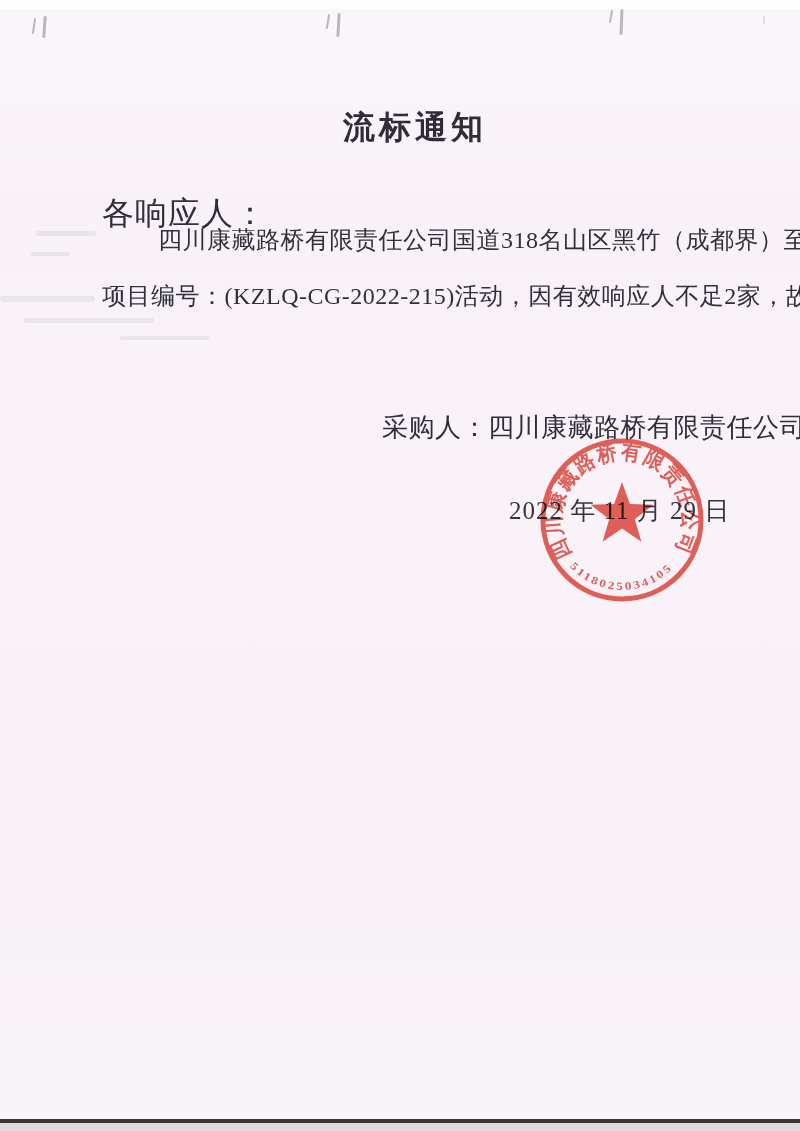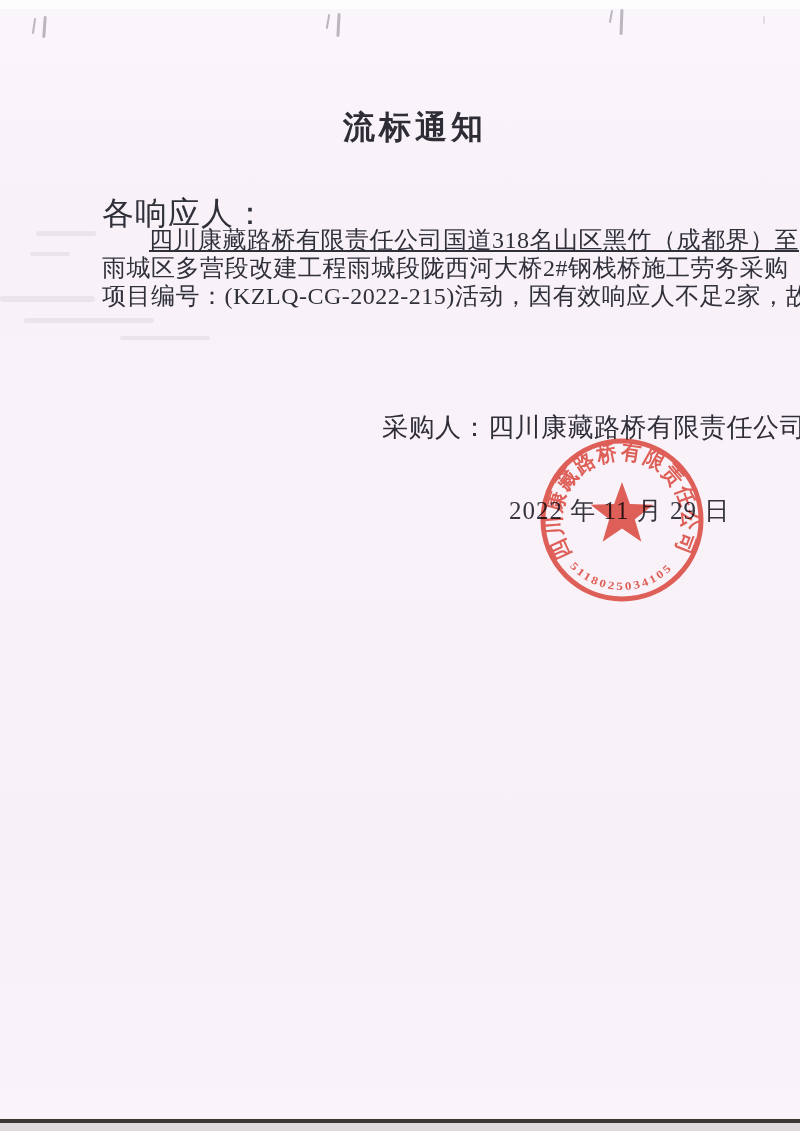--- a/index.html
+++ b/index.html
@@ -68,21 +68,21 @@
   }
   .body-line {
     position: absolute;
     left: 102px;
     width: 640px;
     font-size: 24px;
     letter-spacing: 0.5px;
     white-space: nowrap;
     color: #30303a;
   }
-  .body-line.indent { left: 149px; text-decoration: underline; }
+  .body-line.indent { left: 158px; }
   .line-1 { top: 224px; }
   .line-2 { top: 252px; }
   .line-3 { top: 280px; }
   .line-4 { top: 308px; }
   .purchaser-line {
     position: absolute;
     left: 382px; top: 410px;
     font-size: 26px;
     letter-spacing: 0.5px;
     white-space: nowrap;
@@ -128,21 +128,20 @@
   <div class="smudge" style="left:30px; top:252px; width:40px; height:4px;"></div>
   <div class="smudge" style="left:0px; top:296px; width:95px; height:6px;"></div>
   <div class="smudge" style="left:24px; top:318px; width:130px; height:5px;"></div>
   <div class="smudge" style="left:120px; top:336px; width:90px; height:4px;"></div>
 
   <div class="doc-title">流标通知</div>
 
   <div class="salutation">各响应人：</div>
 
   <div class="body-line indent line-1">四川康藏路桥有限责任公司国道318名山区黑竹（成都界）至</div>
-  <div class="body-line line-2">雨城区多营段改建工程雨城段陇西河大桥2#钢栈桥施工劳务采购</div>
   <div class="body-line line-3">项目编号：(KZLQ-CG-2022-215)活动，因有效响应人不足2家，故宣</div>
 
   <div class="purchaser-line">采购人：四川康藏路桥有限责任公司</div>
 
   <div class="date-line">2022 年 11 月 29 日</div>
 
   <svg class="stamp" viewBox="0 0 184 184">
     <defs>
       <path id="ring-text-path" d="M 42 120 A 61 61 0 1 1 142 120" fill="none"></path>
       <path id="serial-text-path" d="M 38.4 130 A 70 70 0 0 0 145.6 130" fill="none"></path>

